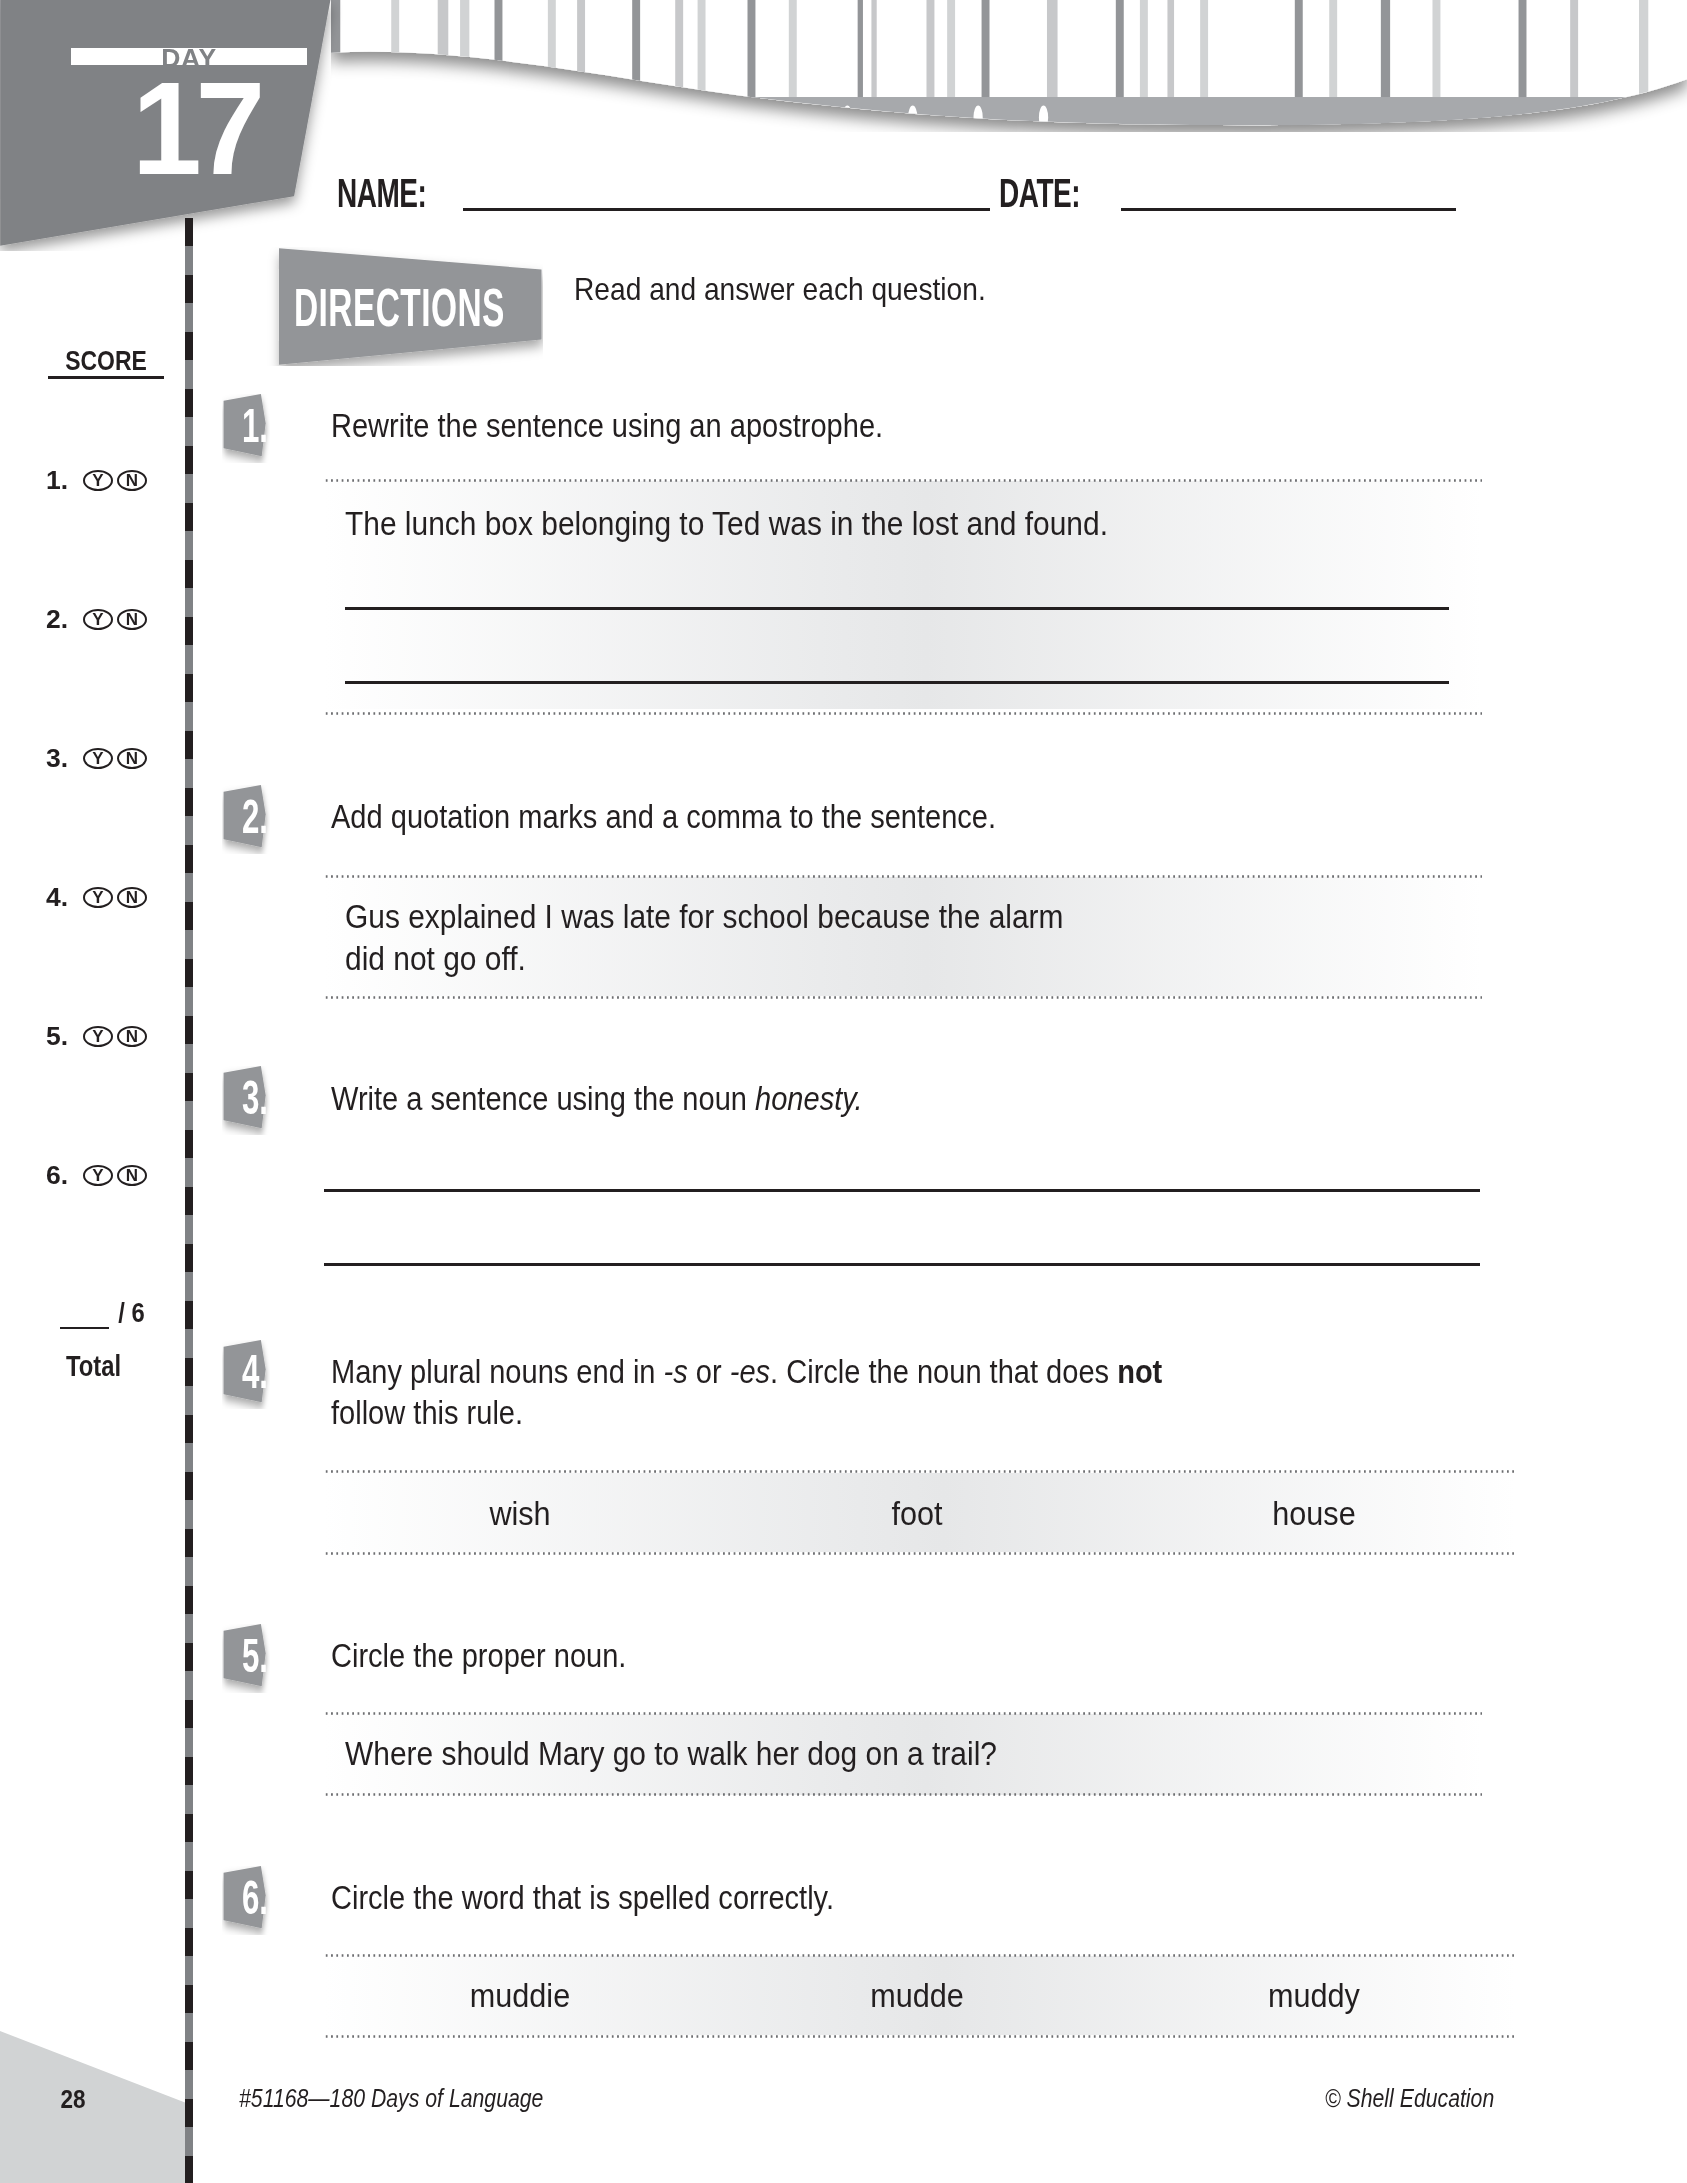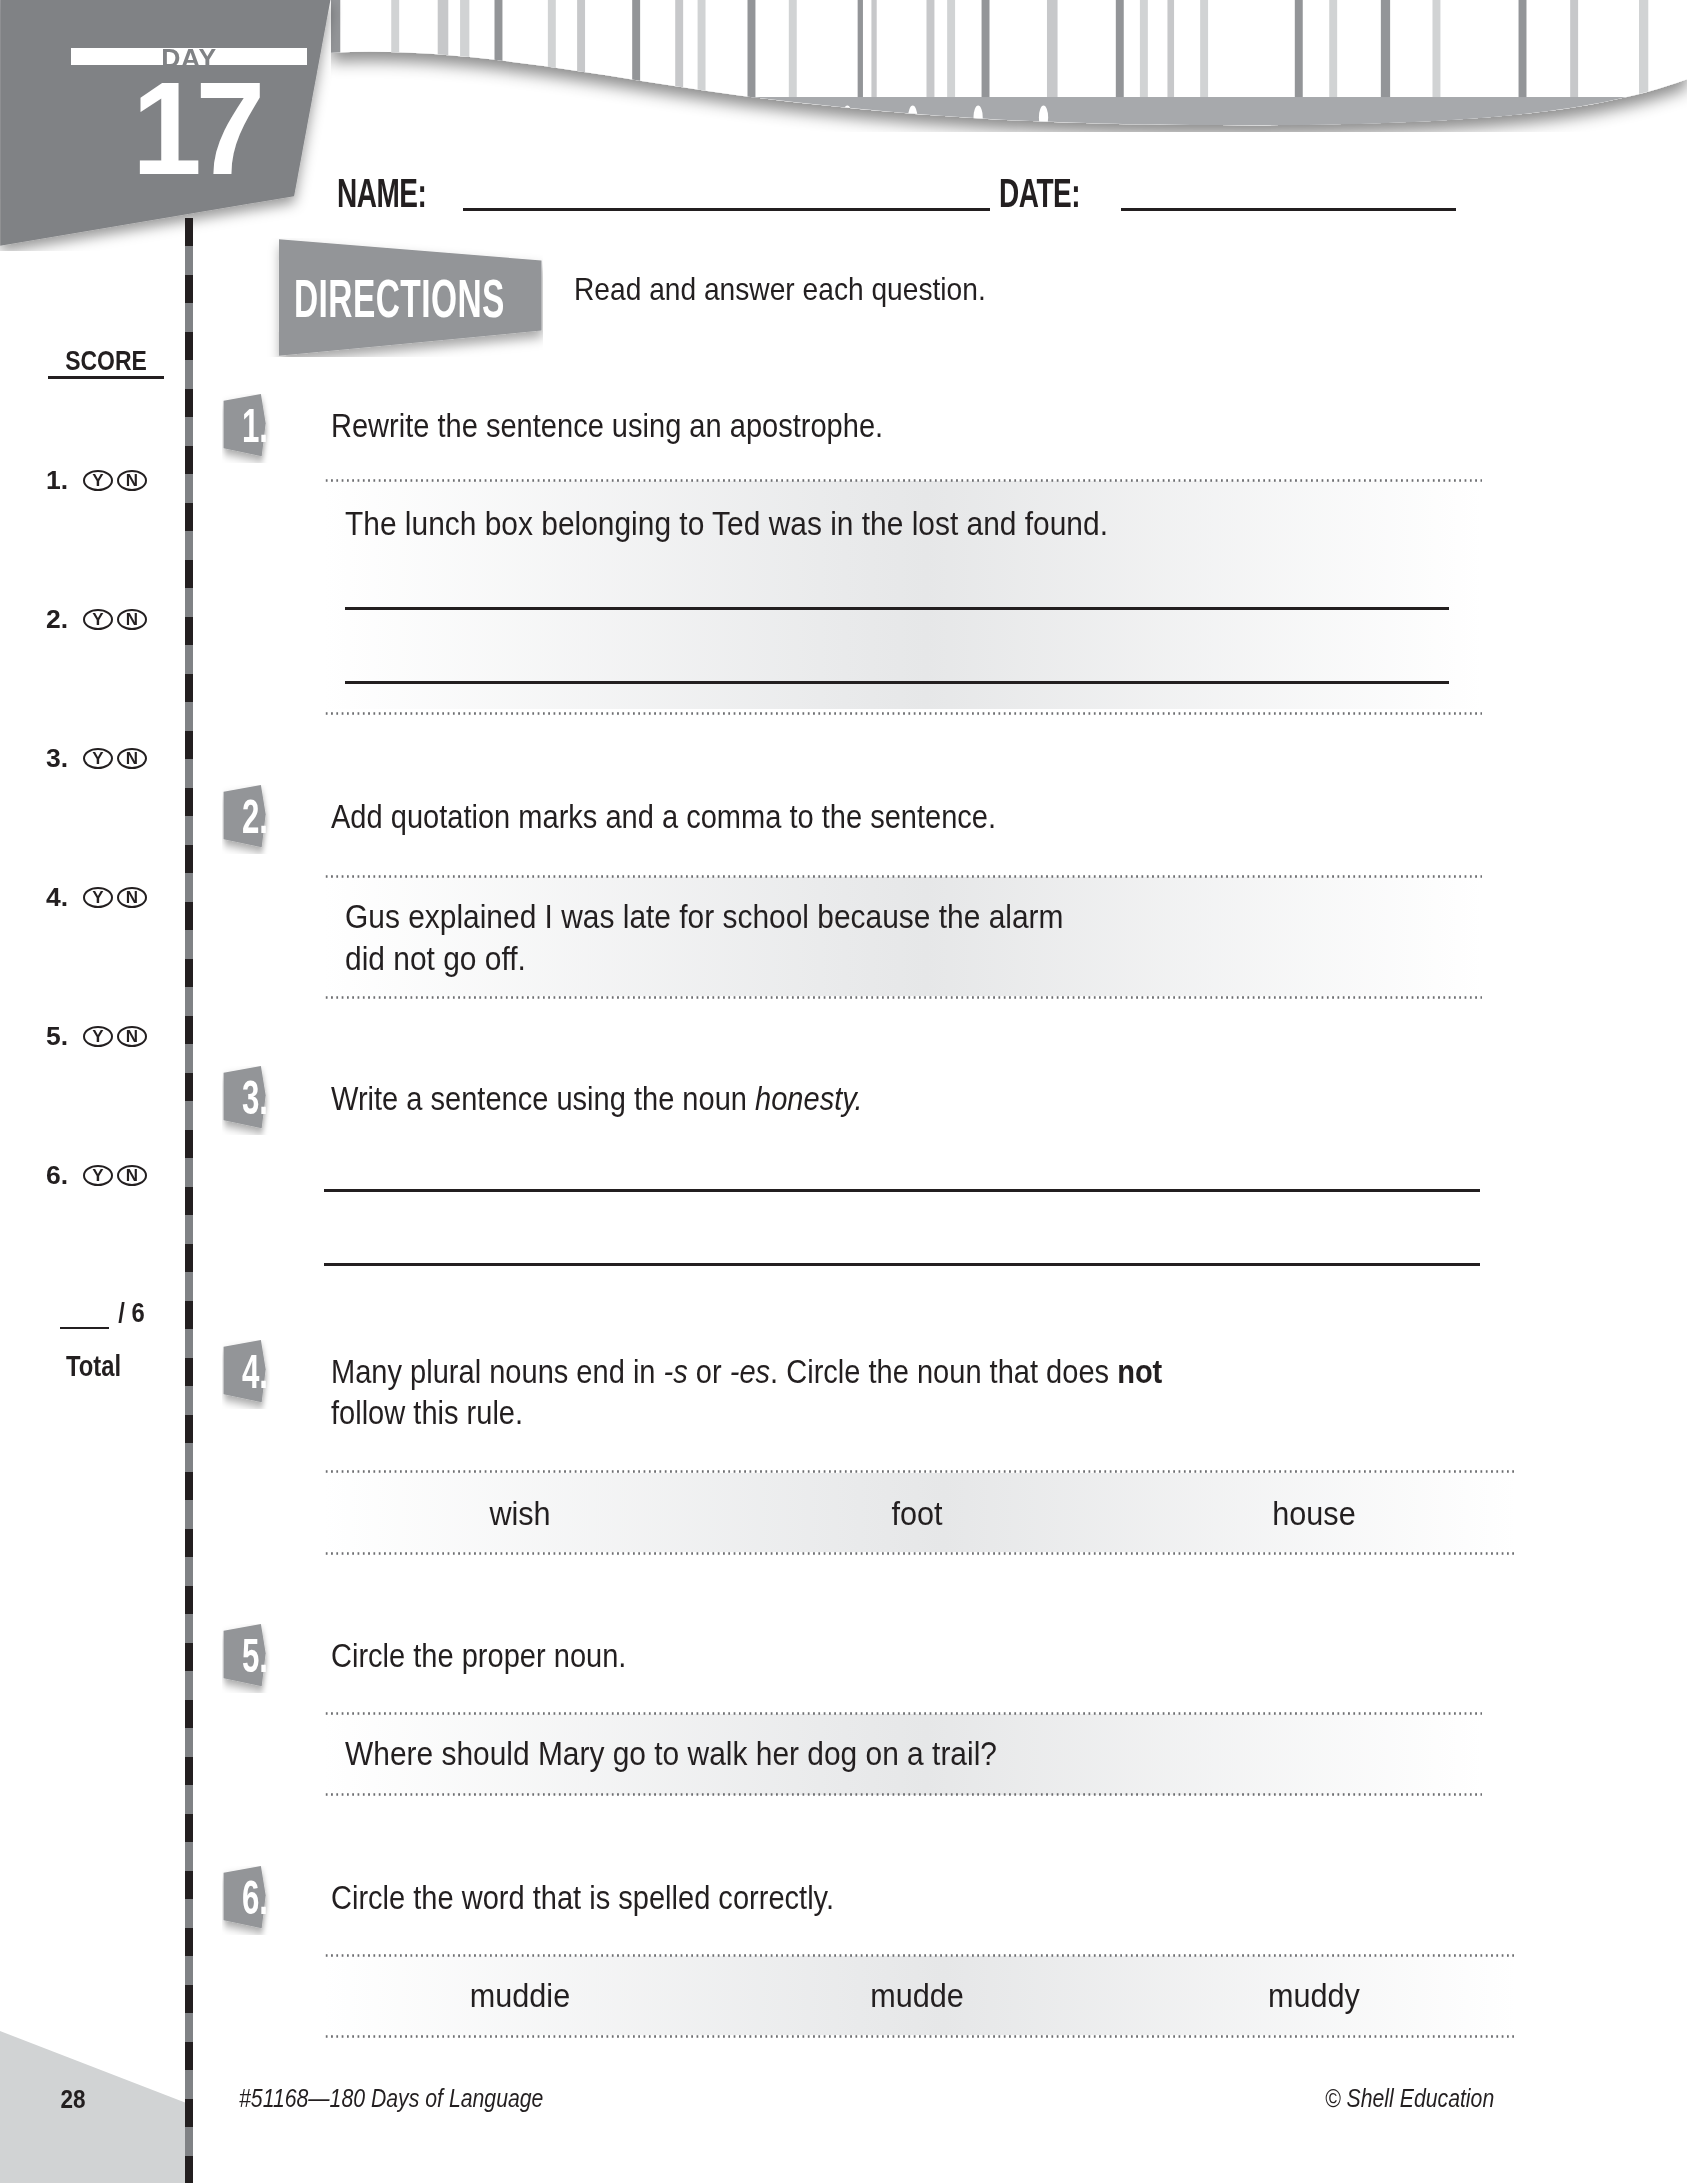--- a/index.html
+++ b/index.html
@@ -33,21 +33,21 @@
 
   .footer-tab { position:absolute; left:0; top:2031px; width:185px; height:152px; }
   .page-number { position:absolute; left:40px; top:2084px; width:66px; text-align:center; font-weight:bold; font-size:26.5px; transform:scaleX(0.85); }
 
   
   .nd-label { position:absolute; top:173px; font-family:"Liberation Sans", sans-serif; font-weight:bold; font-size:40px;
       line-height:40px; transform:scaleX(0.7); transform-origin:left; letter-spacing:-0.7px; }
   .nd-line { position:absolute; top:208px; height:2.6px; background:#231f20; }
 
   
-  #directions-badge { position:absolute; left:265px; top:238px; width:278px; height:119px; }
+  #directions-badge { position:absolute; left:265px; top:247px; width:278px; height:119px; }
   .directions-text { position:absolute; left:574px; top:271px; font-size:32px; transform:scaleX(0.88); transform-origin:left; }
 
   
   .q-badge { position:absolute; left:222px; width:86px; height:73px; }
   .q-badge svg { position:absolute; left:0; top:0; }
   .q-badge span { position:absolute; left:20px; top:5.3px; color:#fff; font-weight:bold; font-size:48px; line-height:53px;
       transform:scaleX(0.65); transform-origin:left; }
   .q-prompt { position:absolute; left:331px; font-size:33px; line-height:41px; transform:scaleX(0.88); transform-origin:left; width:1317px; }
   .dotline { position:absolute; left:324px; height:2.6px;
       background-image: radial-gradient(circle, #6d6e71 0.9px, transparent 1.2px);

